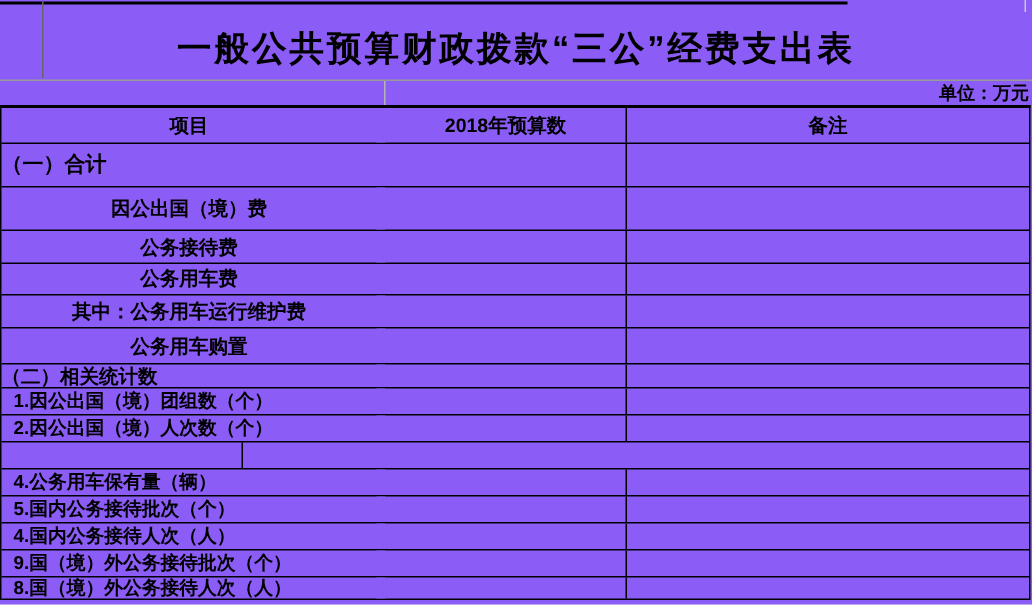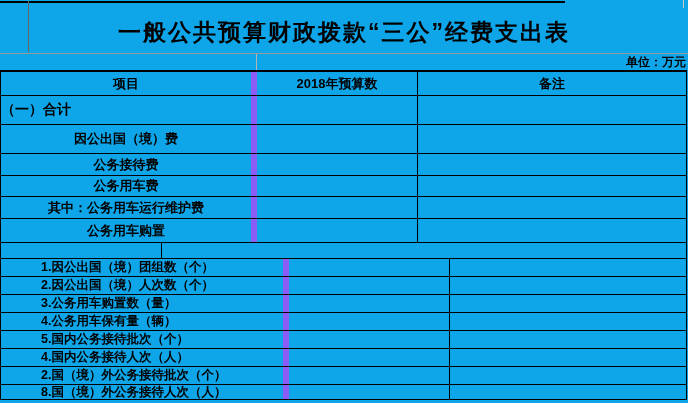--- a/index.html
+++ b/index.html
@@ -1,21 +1,21 @@
 <!DOCTYPE html>
 <html><head>
 <meta charset="utf-8">
 <style>
   * { margin: 0; padding: 0; box-sizing: border-box; }
   html, body { background: #e8e8e8; }
   .sheet {
     position: relative;
     width: 688px;
     height: 403px;
-    background: #0ea5e9;
+    background: #8b5cf6;
     font-family: "Liberation Sans", "DejaVu Sans", sans-serif;
     font-weight: bold;
     color: #000000;
     overflow: hidden;
   }
   
   .title-area {
     position: relative;
     height: 54px;
     display: flex;
@@ -64,21 +64,21 @@
     overflow: hidden;
     white-space: nowrap;
   }
   .c1 { width: 256px; border-right: 6px solid #8b5cf6; }
   .c2 { width: 161px; border-right: 1px solid #000000; }
   .c3 { flex: 1; }
   .th { justify-content: center; font-size: 13px; }
   .ctr { justify-content: center; font-size: 13px; }
   .sec { justify-content: flex-start; font-size: 13px; }
   .sec-big { font-size: 14px; }
-  .num { justify-content: flex-start; padding-left: 8px; font-size: 12.5px; margin-left: 32px; }
+  .num { justify-content: flex-start; padding-left: 8px; font-size: 12.5px; }
   .val { justify-content: center; font-size: 12px; }
 </style>
 </head>
 <body>
 
 <div class="sheet">
 
   <div class="title-area">
     <span class="deco top-border"></span>
     <span class="deco tick-left"></span>
@@ -129,38 +129,38 @@
       <div class="cell c3 val"></div>
     </div>
 
     <div class="row" style="height:24px">
       <div class="cell c1 ctr">公务用车购置</div>
       <div class="cell c2 val"></div>
       <div class="cell c3 val"></div>
     </div>
 
     <div class="row" style="height:16px">
+      <div class="cell c1 sec">（二）相关统计数</div>
       <div class="cell c2 val"></div>
       <div class="cell c3 val"></div>
     </div>
 
     <div class="row" style="height:18px">
       <div class="cell c1 num">1.因公出国（境）团组数（个）</div>
       <div class="cell c2 val"></div>
       <div class="cell c3 val"></div>
     </div>
 
     <div class="row" style="height:18px">
       <div class="cell c1 num">2.因公出国（境）人次数（个）</div>
       <div class="cell c2 val"></div>
       <div class="cell c3 val"></div>
     </div>
 
     <div class="row" style="height:18px">
-      <div class="cell c1 num">3.公务用车购置数（量）</div>
       <div class="cell c2 val"></div>
       <div class="cell c3 val"></div>
     </div>
 
     <div class="row" style="height:18px">
       <div class="cell c1 num">4.公务用车保有量（辆）</div>
       <div class="cell c2 val"></div>
       <div class="cell c3 val"></div>
     </div>
 
@@ -170,21 +170,21 @@
       <div class="cell c3 val"></div>
     </div>
 
     <div class="row" style="height:18px">
       <div class="cell c1 num">4.国内公务接待人次（人）</div>
       <div class="cell c2 val"></div>
       <div class="cell c3 val"></div>
     </div>
 
     <div class="row" style="height:18px">
-      <div class="cell c1 num">2.国（境）外公务接待批次（个）</div>
+      <div class="cell c1 num">9.国（境）外公务接待批次（个）</div>
       <div class="cell c2 val"></div>
       <div class="cell c3 val"></div>
     </div>
 
     <div class="row" style="height:15px">
       <div class="cell c1 num">8.国（境）外公务接待人次（人）</div>
       <div class="cell c2 val"></div>
       <div class="cell c3 val"></div>
     </div>
 

